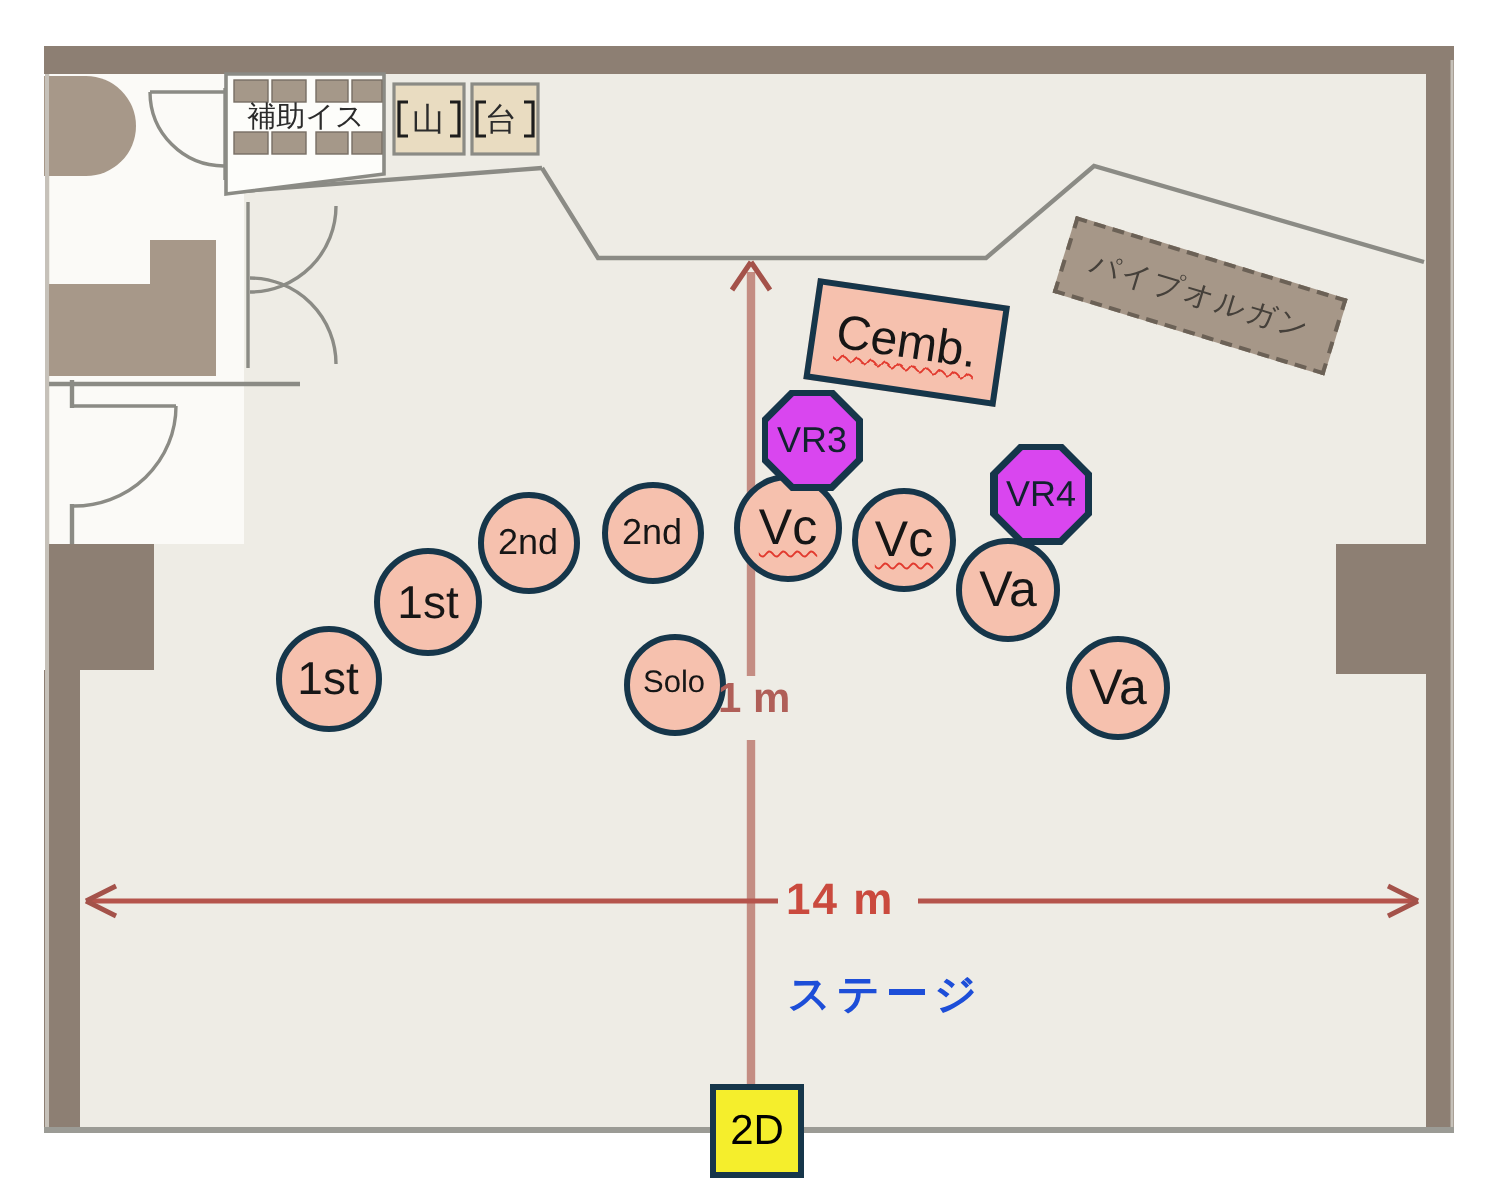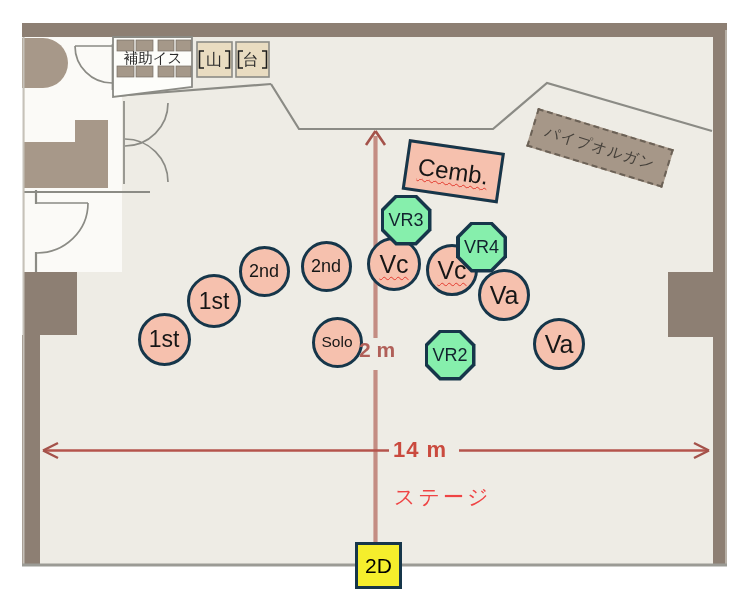--- a/index.html
+++ b/index.html
@@ -25,42 +25,42 @@
   .fs-solo{font-size:15.5px;}
   .fs-str{font-size:25px;}
   .fs-cb{font-size:23px;}
   .misspell{
     text-decoration-line:underline;text-decoration-style:wavy;
     text-decoration-color:#e23a2e;text-decoration-thickness:1px;text-underline-offset:3px;
   }
   
   .oct{clip-path:polygon(29.3% 0,70.7% 0,100% 29.3%,100% 70.7%,70.7% 100%,29.3% 100%,0 70.7%,0 29.3%);}
   .oct-outer{background:#16364a;}
-  .oct-inner{position:absolute;inset:3.5px;background:#86efac;display:flex;align-items:center;justify-content:center;
+  .oct-inner{position:absolute;inset:3.5px;background:#d946ef;display:flex;align-items:center;justify-content:center;
     font-size:18px;color:#12222e;font-weight:500;}
   
   .cembalo{
     left:409px;top:139px;width:97px;height:51px;background:#f6c1ae;border:3.5px solid #16364a;
     transform:rotate(8.3deg);transform-origin:0 0;
     display:flex;align-items:center;justify-content:center;
     font-size:24px;color:#161616;font-weight:500;
   }
   .pipe-organ{
     left:538px;top:108px;width:142px;height:40px;background:#a69788;border:2px dashed #6b6156;
     transform:rotate(17deg);transform-origin:0 0;
     display:flex;align-items:center;justify-content:center;
     font-size:15px;color:#45403a;letter-spacing:1px;font-weight:500;
   }
   .aux-label{left:114px;top:49px;width:78px;text-align:center;font-size:14.5px;color:#2b2b2b;font-weight:500;}
   .platform-label{left:198px;top:50px;width:70px;font-size:16px;color:#2b2b2b;font-weight:500;letter-spacing:8px;padding-left:8px;}
   
   .dim{font-weight:bold;line-height:1;}
   .depth-label{left:359px;top:339px;font-size:21px;color:#b05f58;}
   .width-label{left:393px;top:439px;font-size:22px;color:#ca4a3e;letter-spacing:1px;text-align:center;}
-  .stage-label{left:394px;top:483px;font-size:21px;color:#ef4444;font-weight:normal;letter-spacing:3px;}
+  .stage-label{left:394px;top:483px;font-size:21px;color:#1d4ed8;font-weight:bold;letter-spacing:3px;}
   
   .mic-2d{
     left:355px;top:542px;width:47px;height:47px;background:#f5ee2c;border:3.5px solid #16364a;
     display:flex;align-items:center;justify-content:center;font-size:21px;color:#000000;
   }
   svg{position:absolute;left:0;top:0;}
 </style>
 </head>
 <body>
 
@@ -161,37 +161,32 @@
   <div class="abs seat fs-str" style="left:426px;top:244px;width:52px;height:52px;">
       <span class="misspell">Vc</span>
     </div>
   <div class="abs seat fs-str" style="left:478px;top:269px;width:52px;height:52px;">
       <span>Va</span>
     </div>
   <div class="abs seat fs-str" style="left:533px;top:318px;width:52px;height:52px;">
       <span>Va</span>
     </div>
 
-  <div class="abs oct oct-outer" style="left:424.5px;top:329.5px;width:51px;height:51px;">
-    <div class="oct oct-inner">
-        <span>VR2</span>
-      </div>
-  </div>
   <div class="abs oct oct-outer" style="left:380.5px;top:194.5px;width:51px;height:51px;">
     <div class="oct oct-inner">
         <span>VR3</span>
       </div>
   </div>
-  <div class="abs oct oct-outer" style="left:456px;top:221.5px;width:51px;height:51px;">
+  <div class="abs oct oct-outer" style="left:495px;top:221.5px;width:51px;height:51px;">
     <div class="oct oct-inner">
         <span>VR4</span>
       </div>
   </div>
 
-  <div class="abs dim depth-label">2 m</div>
+  <div class="abs dim depth-label">1 m</div>
   <div class="abs dim width-label">14 m</div>
   <div class="abs stage-label">ステージ</div>
 
   <div class="abs mic-2d">
     <span>2D</span>
   </div>
 
 </div>
 
 </body></html>

